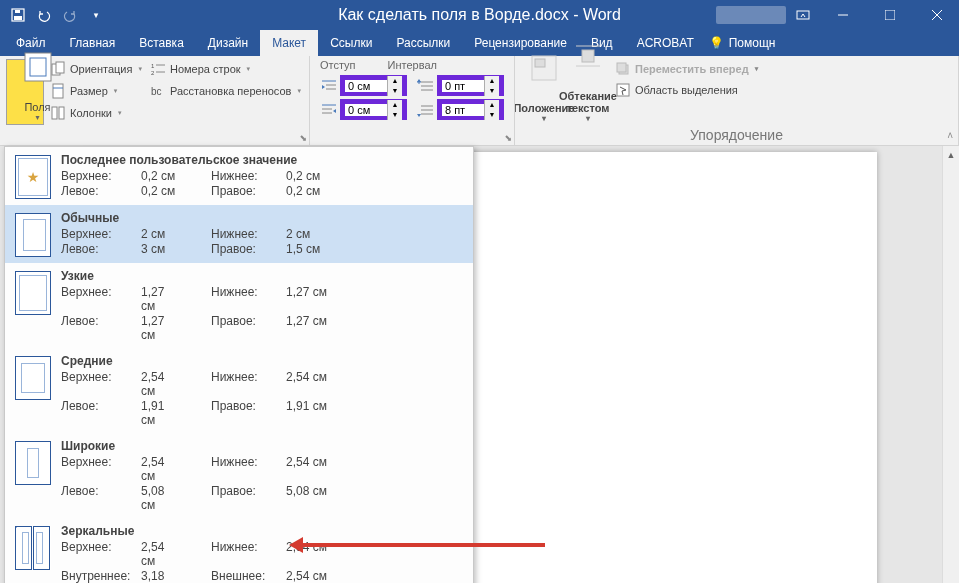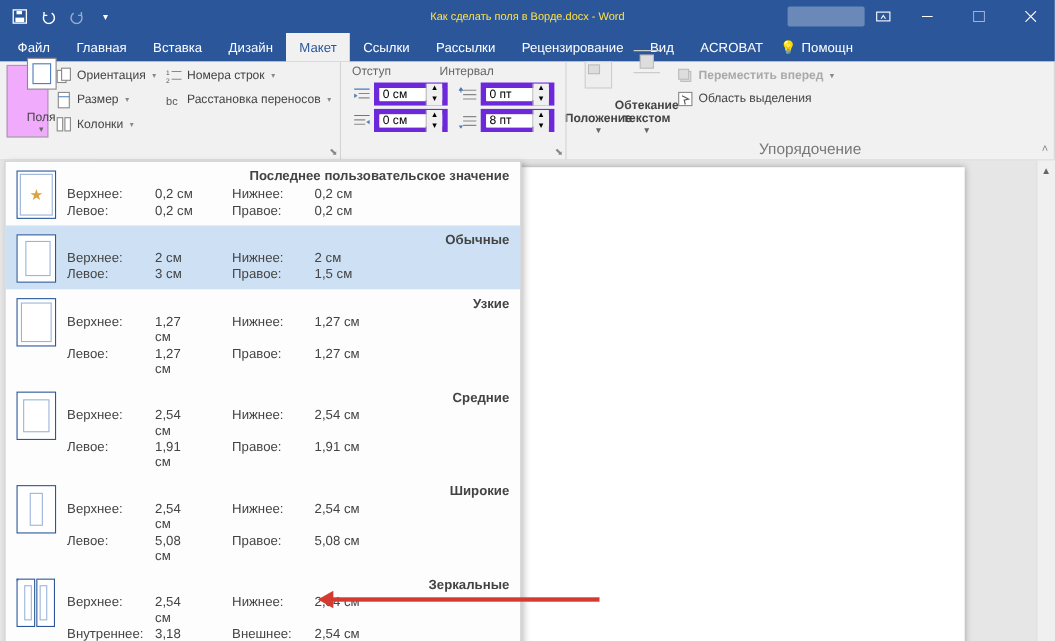--- a/index.html
+++ b/index.html
@@ -2,52 +2,52 @@
 <html><head>
 <meta charset="utf-8">
 <style>
 * { box-sizing: border-box; margin: 0; padding: 0; font-family: "Segoe UI", Tahoma, sans-serif; }
 body { background: #fff; width: 959px; height: 583px; overflow: hidden; position: relative; }
 
 
 .titlebar { height: 30px; background: #2b579a; color: #fff; display: flex; align-items: center; font-size: 12px; position: relative; }
 .qa { display: flex; align-items: center; gap: 10px; padding: 0 10px; }
 .qa-icon { width: 16px; height: 16px; display: inline-flex; align-items: center; justify-content: center; font-size: 13px; }
-.title-text { position: absolute; left: 50%; transform: translateX(-50%); color: #fde047; font-size: 10px; }
+.title-text { position: absolute; left: 50%; transform: translateX(-50%); color: #ffffff; font-size: 16px; }
 .win-controls { margin-left: auto; display: flex; align-items: center; gap: 2px; }
 .win-btn { width: 45px; height: 30px; display: flex; align-items: center; justify-content: center; font-size: 10px; }
 .user-box { width: 70px; height: 18px; background: rgba(255,255,255,0.3); border-radius: 2px; margin-right: 8px; }
 .ribbon-opts { width: 14px; height: 14px; margin-right: 8px; }
 
 
 .tabs { height: 26px; background: #2b579a; display: flex; align-items: stretch; padding: 0 4px; }
 .tab { padding: 0 12px; display: flex; align-items: center; color: #fff; font-size: 12px; cursor: pointer; }
 .tab.active { background: #f1f1f1; color: #2b579a; }
 .tell-me { display: flex; align-items: center; color: #fff; font-size: 12px; gap: 4px; margin-left: 4px; }
 .bulb { font-size: 12px; }
 
 
 .ribbon { height: 90px; background: #f1f1f1; border-bottom: 1px solid #d4d4d4; display: flex; position: relative; }
 .ribbon-group { border-right: 1px solid #d4d4d4; padding: 3px 6px 2px; display: flex; flex-direction: column; justify-content: space-between; }
 .ribbon-group-body { display: flex; gap: 4px; }
 
 .big-btn { width: 38px; height: 66px; display: flex; flex-direction: column; align-items: center; justify-content: flex-end; padding-bottom: 2px; cursor: pointer; }
-.big-btn.pressed { background: #f0abfc; border: 1px solid #a0a0a0; padding-left: 25px; }
+.big-btn.pressed { background: #fde047; border: 1px solid #a0a0a0; padding-left: 25px; }
 .big-btn-icon { width: 32px; height: 32px; margin-top: 4px; }
 .big-btn-label { font-size: 11px; color: #444; text-align: center; line-height: 12px; margin-top: 18px; }
 .big-btn .caret { font-size: 8px; color: #666; }
 
 .small-col { display: flex; flex-direction: column; gap: 2px; }
 .small-row { display: flex; align-items: center; gap: 4px; font-size: 11px; color: #444; height: 20px; padding: 0 2px; cursor: pointer; white-space: nowrap; }
 .small-row .mini-icon { width: 16px; height: 16px; display: inline-flex; align-items: center; justify-content: center; }
 .caret-sm { font-size: 7px; color: #888; margin-left: 2px; }
 
 
 .para-group { padding: 3px 10px 2px; border-right: 1px solid #d4d4d4; }
-.para-header { display: flex; gap: 44px; font-size: 11px; color: #666; margin-bottom: 4px; }
+.para-header { display: flex; gap: 32px; font-size: 11px; color: #666; margin-bottom: 4px; }
 .para-row { display: flex; gap: 10px; margin-bottom: 3px; }
 .para-cell { display: flex; align-items: center; gap: 2px; }
 .indent-icon { width: 18px; height: 16px; display: inline-block; }
 .spinner { display: flex; align-items: center; border: 5px solid #6d28d9; background: #fff; height: 21px; }
 .spinner input { border: none; width: 42px; font-size: 11px; padding: 0 3px; outline: none; }
 .spinner-btns { display: flex; flex-direction: column; border-left: 1px solid #adadad; }
 .spinner-btns span { width: 14px; height: 10px; font-size: 7px; display: flex; align-items: center; justify-content: center; background: #f0f0f0; cursor: pointer; }
 
 
 .arrange-group { padding: 3px 10px 2px; border-right: 1px solid #d4d4d4; display: flex; flex-direction: column; }
@@ -78,21 +78,21 @@
 .thumb-narrow::before { top: 3px; left: 3px; right: 3px; bottom: 3px; }
 .thumb-moderate::before { top: 6px; left: 5px; right: 5px; bottom: 6px; }
 .thumb-wide::before { top: 6px; left: 11px; right: 11px; bottom: 6px; }
 .thumb-mirror { display: flex; gap: 1px; border: none; }
 .thumb-mirror > div { width: 17px; height: 44px; border: 1px solid #2b579a; position: relative; }
 .thumb-mirror > div::before { content:""; position:absolute; border:1px solid #9ab5da; top:5px; bottom:5px; }
 .thumb-mirror > div:first-child::before { left: 6px; right: 2px; }
 .thumb-mirror > div:last-child::before { left: 2px; right: 6px; }
 
 .margin-info { flex: 1; font-size: 12px; color: #444; }
-.margin-title { font-weight: 600; margin-bottom: 2px; text-align: right; }
+.margin-title { font-weight: 600; margin-bottom: 2px; }
 .margin-grid { display: grid; grid-template-columns: 80px 70px 75px 70px; font-size: 12px; color: #444; row-gap: 1px; }
 .margin-grid span:nth-child(2), .margin-grid span:nth-child(4) { text-align: left; }
 .margin-grid span:nth-child(4n+2) { padding-right: 30px; }
 
 
 .arrow { position: absolute; top: 543px; left: 295px; width: 250px; height: 4px; background: #d43a2f; z-index: 20; }
 .arrow::before { content: ""; position: absolute; left: -14px; top: -6px; border: 8px solid transparent; border-right: 14px solid #d43a2f; }
 
 svg { display: block; }
 </style>

